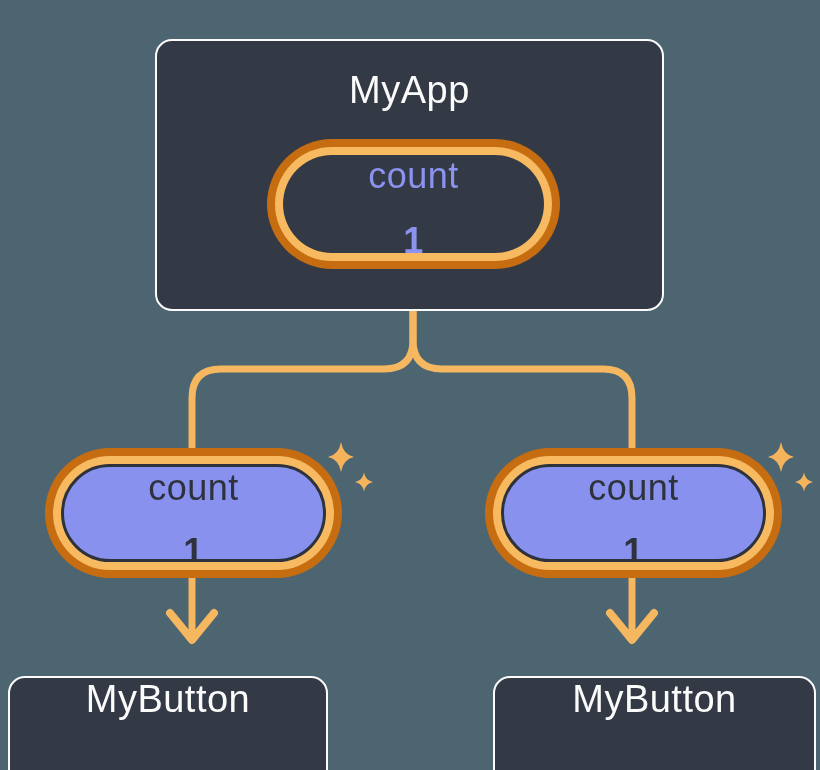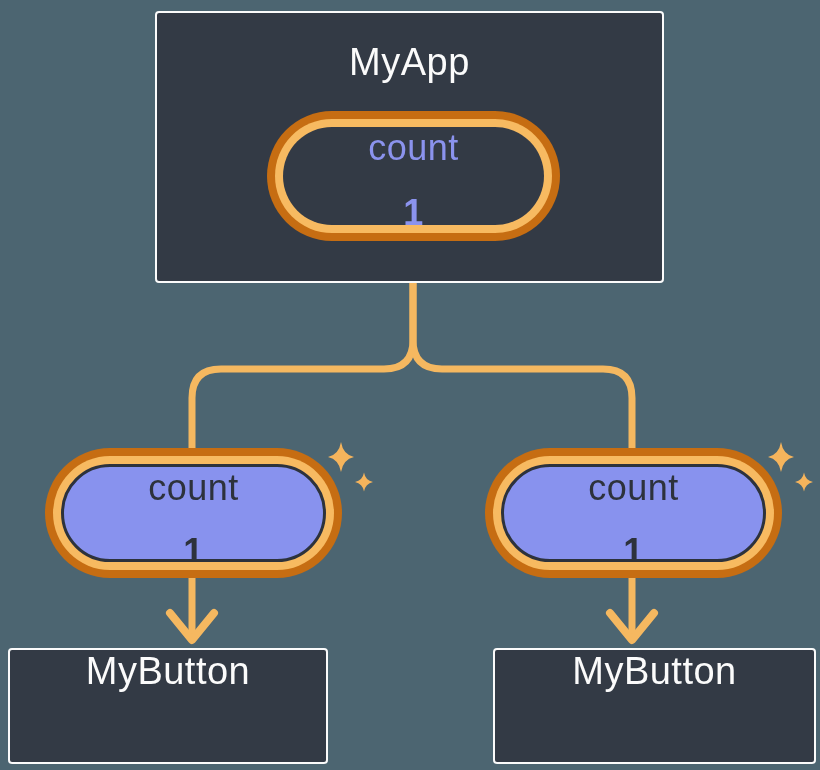--- a/index.html
+++ b/index.html
@@ -15,21 +15,22 @@
     position: absolute;
     left: 0; top: 0;
     width: 820px; height: 770px;
     display: block;
   }
   .card {
     position: absolute;
     box-sizing: border-box;
     background: #333A45;
     border: 2.5px solid #FBFBFB;
-    border-radius: 4px;
+    border-radius: 17px;
+    margin-top: 28px;
   }
   .card-myapp { left: 155px; top: 11px; width: 509px; height: 272px; }
   .card-title {
     display: block;
     text-align: center;
     margin-top: 30px;
     font-size: 38px;
     line-height: 38px;
     font-weight: 500;
     letter-spacing: 0.5px;

